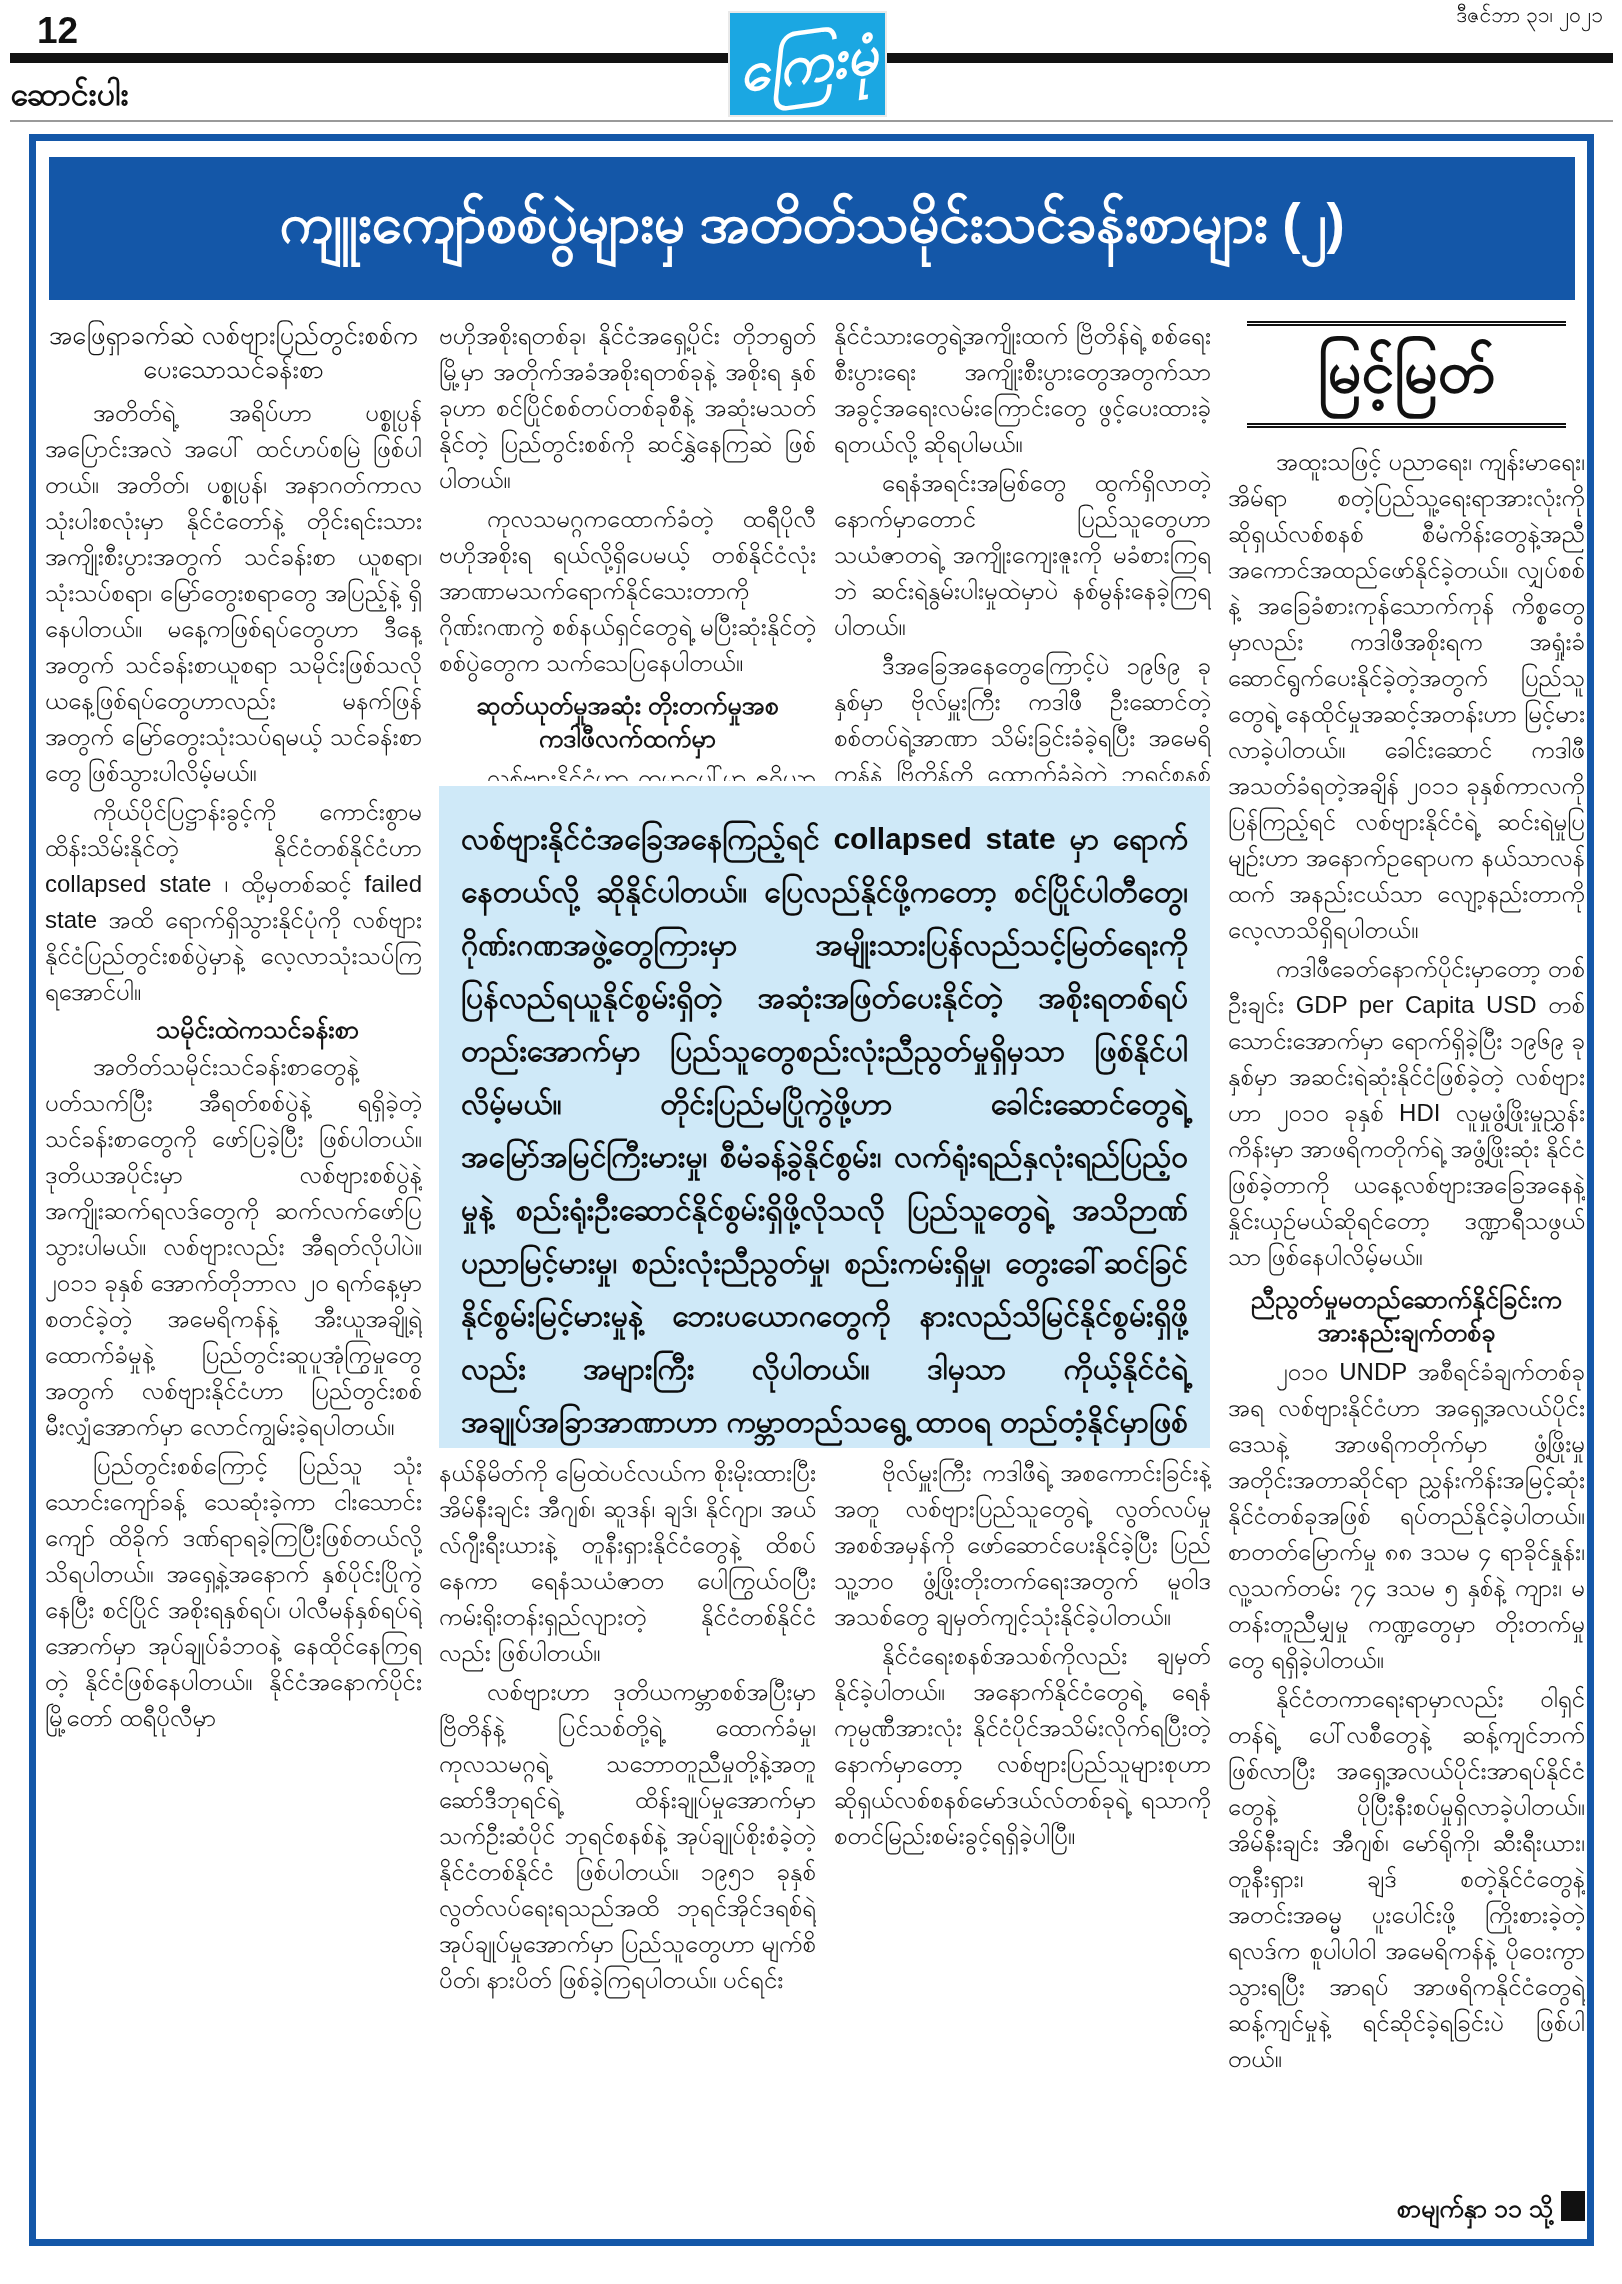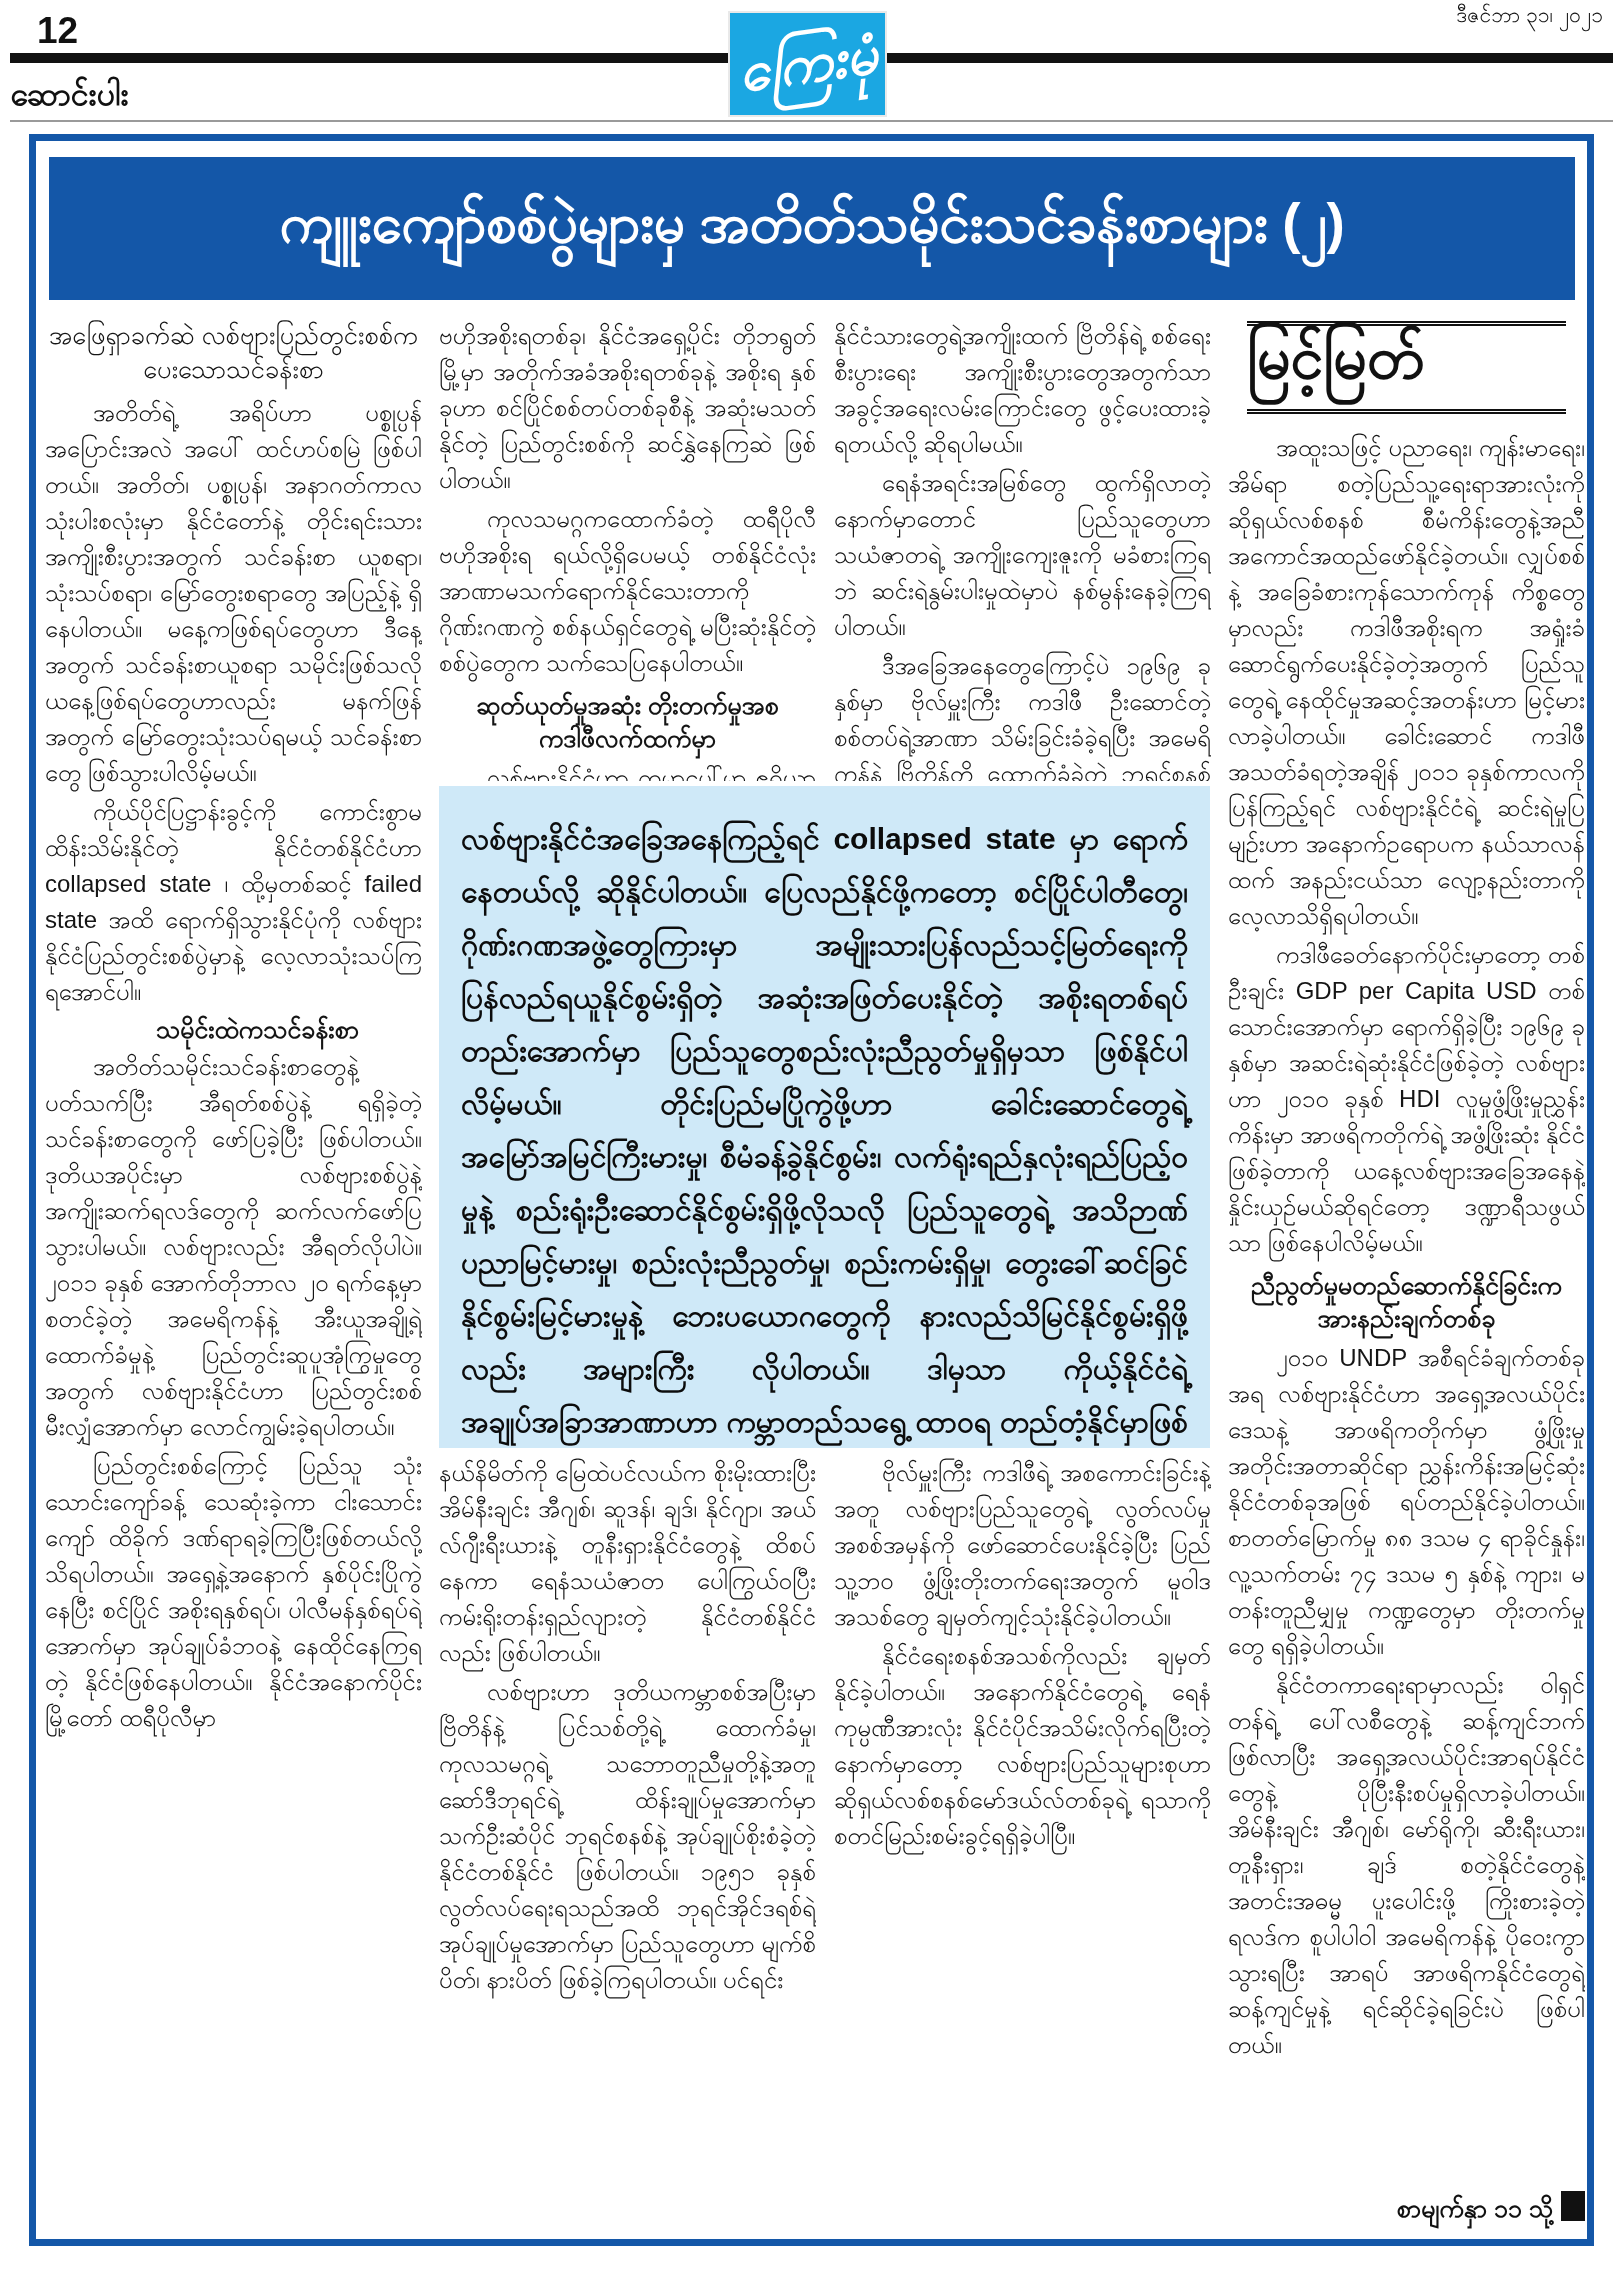--- a/index.html
+++ b/index.html
@@ -30,21 +30,21 @@
   #col2bot{left:439px;top:1455px;width:377px;height:782px;}
   #col3bot{left:834px;top:1455px;width:377px;height:782px;}
   #col4{left:1228px;top:318px;width:357px;height:1868px;}
   .colhead{font-weight:normal;text-align:center;font-size:25.5px;line-height:34px;margin:0 0 8.5px 0;text-indent:0;}
   
   .quote{position:absolute;left:439px;top:786px;width:771px;height:662px;background:#cfe9f8;
          box-sizing:border-box;padding:25.5px 22px;overflow:hidden;}
   .quote div{font-size:30px;line-height:53px;font-weight:bold;text-align:justify;color:#0c0c0c;}
   
   .author-box{margin:3.2px 19px 16px 19px;border-top:5.3px double #111;border-bottom:5.3px double #111;
-              padding:0 0 18px 0;text-align:left;}
+              padding:14px 0 18px 0;text-align:center;}
   .author-box span{font-size:59px;font-weight:bold;color:#111;line-height:1.1;}
   
   .cont{position:absolute;left:1228px;top:2191px;width:357px;text-align:right;font-size:25px;font-weight:bold;}
   .cont .sq{display:inline-block;width:24.4px;height:30px;background:#111;vertical-align:-4.2px;margin-left:7.4px;}
 </style>
 </head>
 <body>
 
 <div id="page">
 

